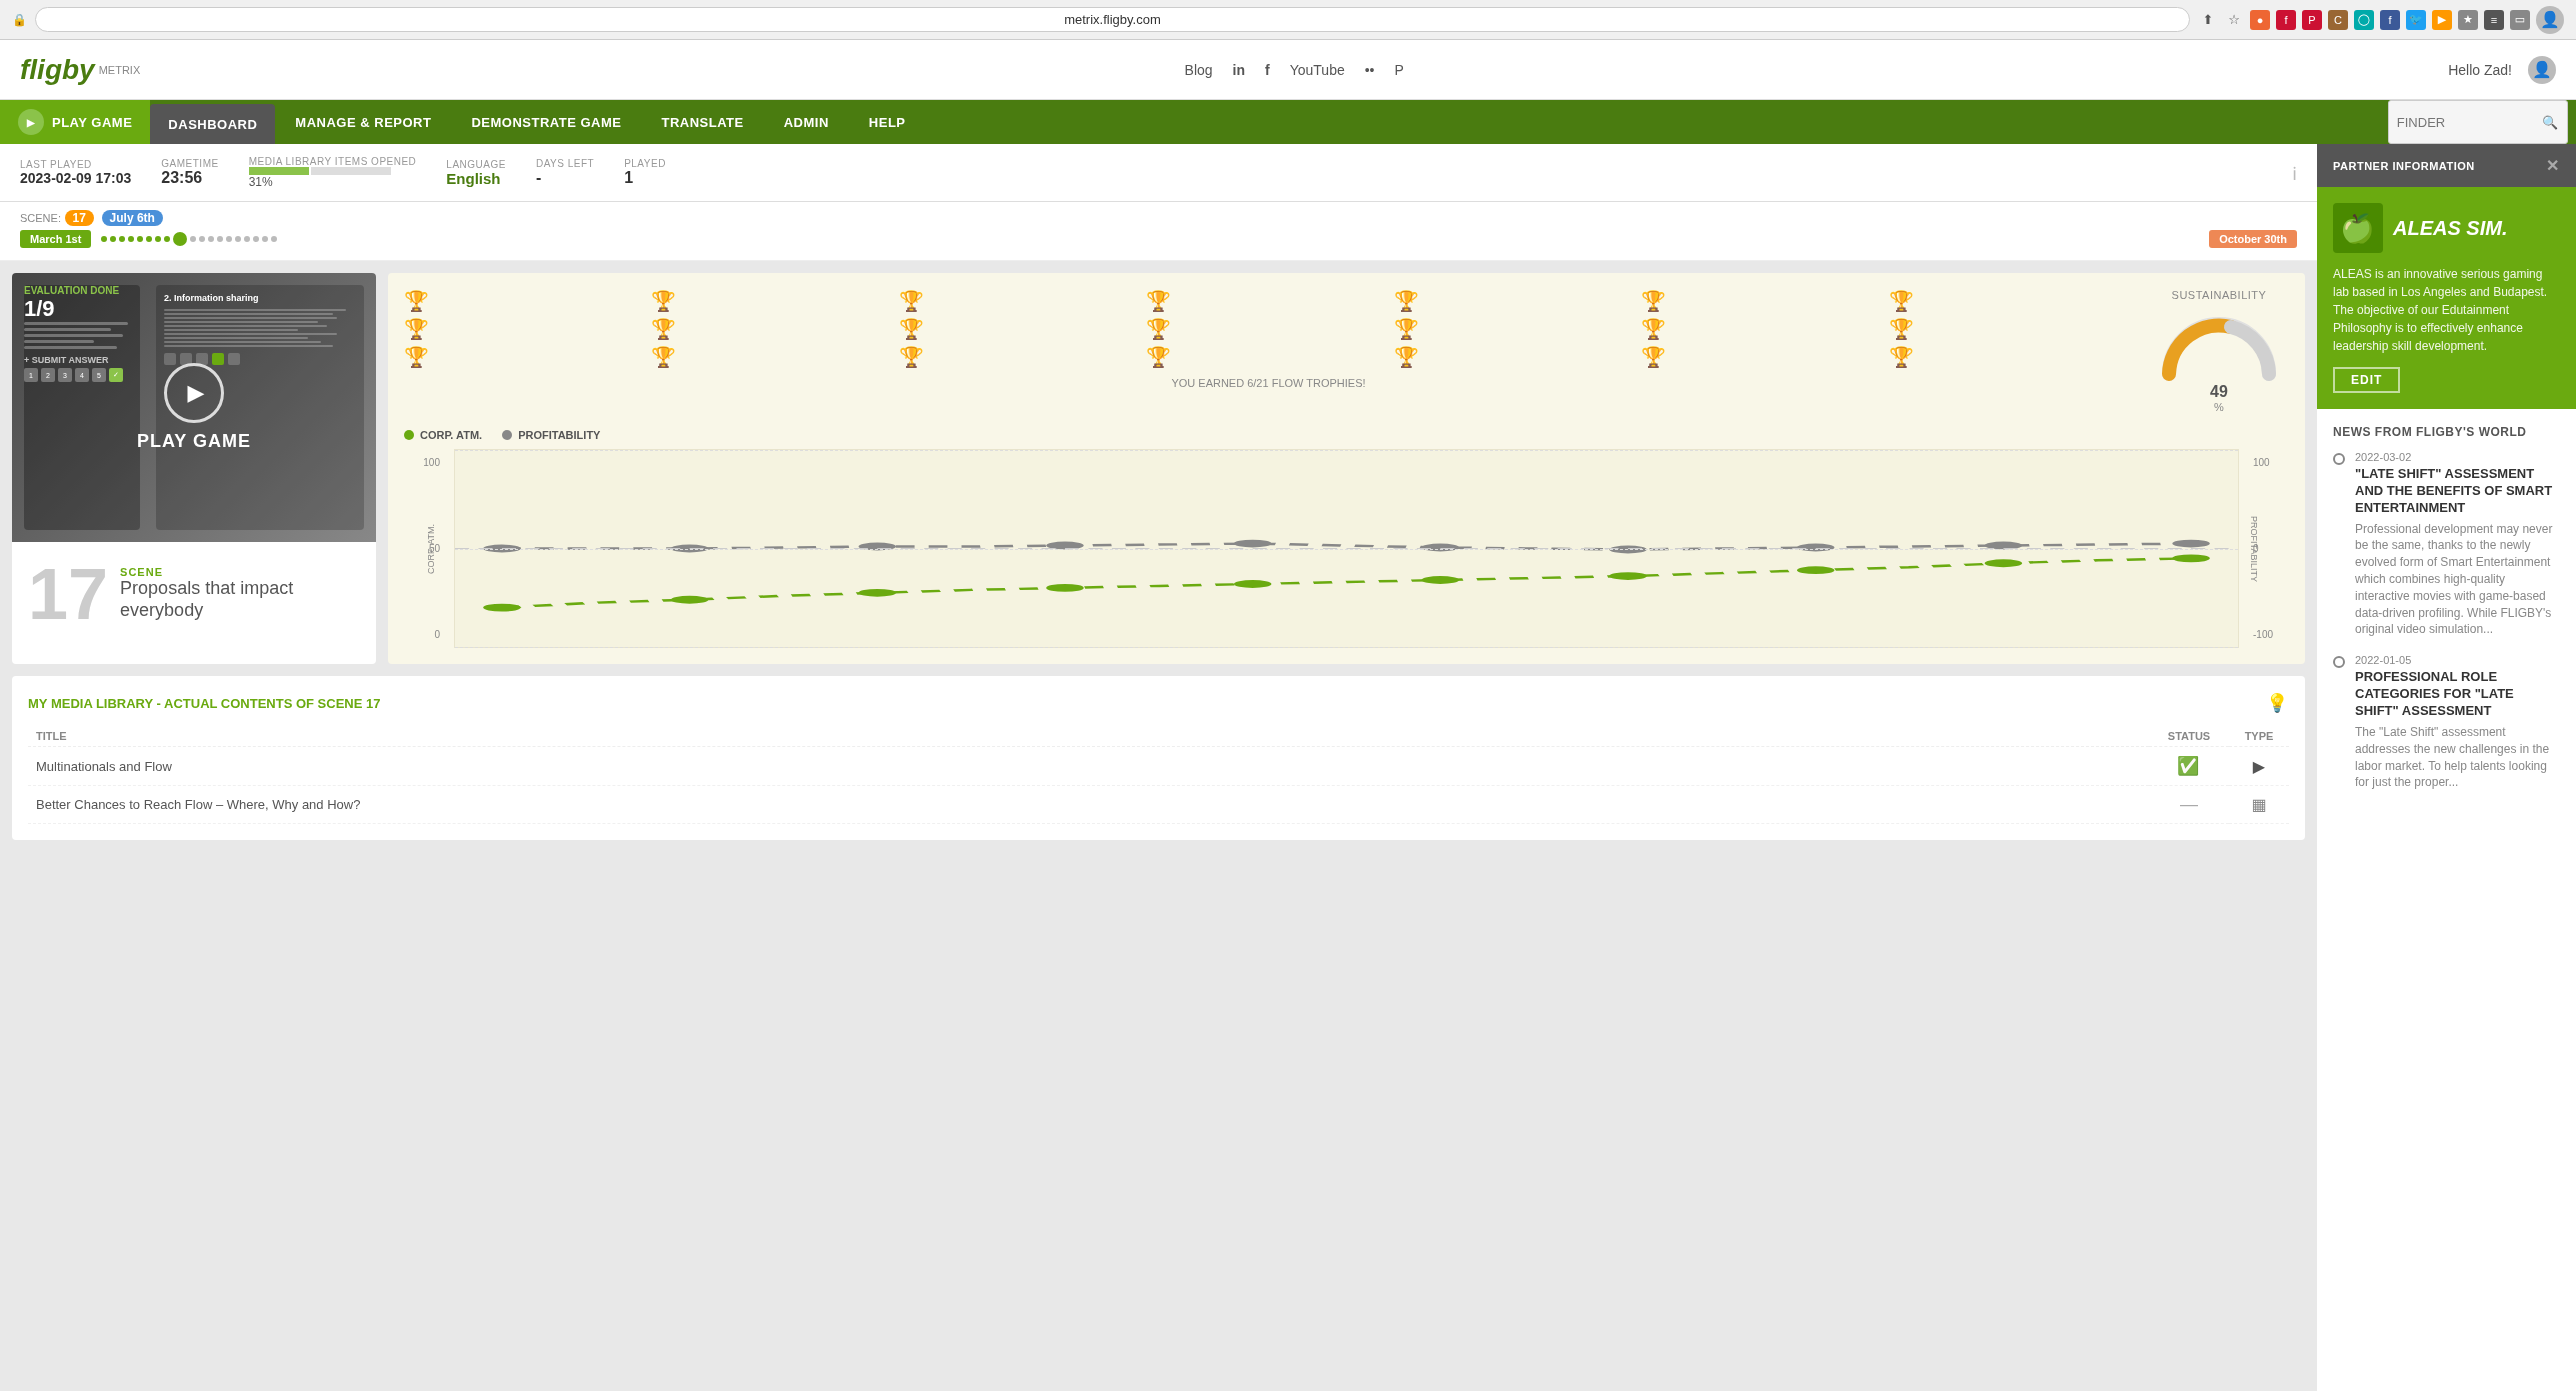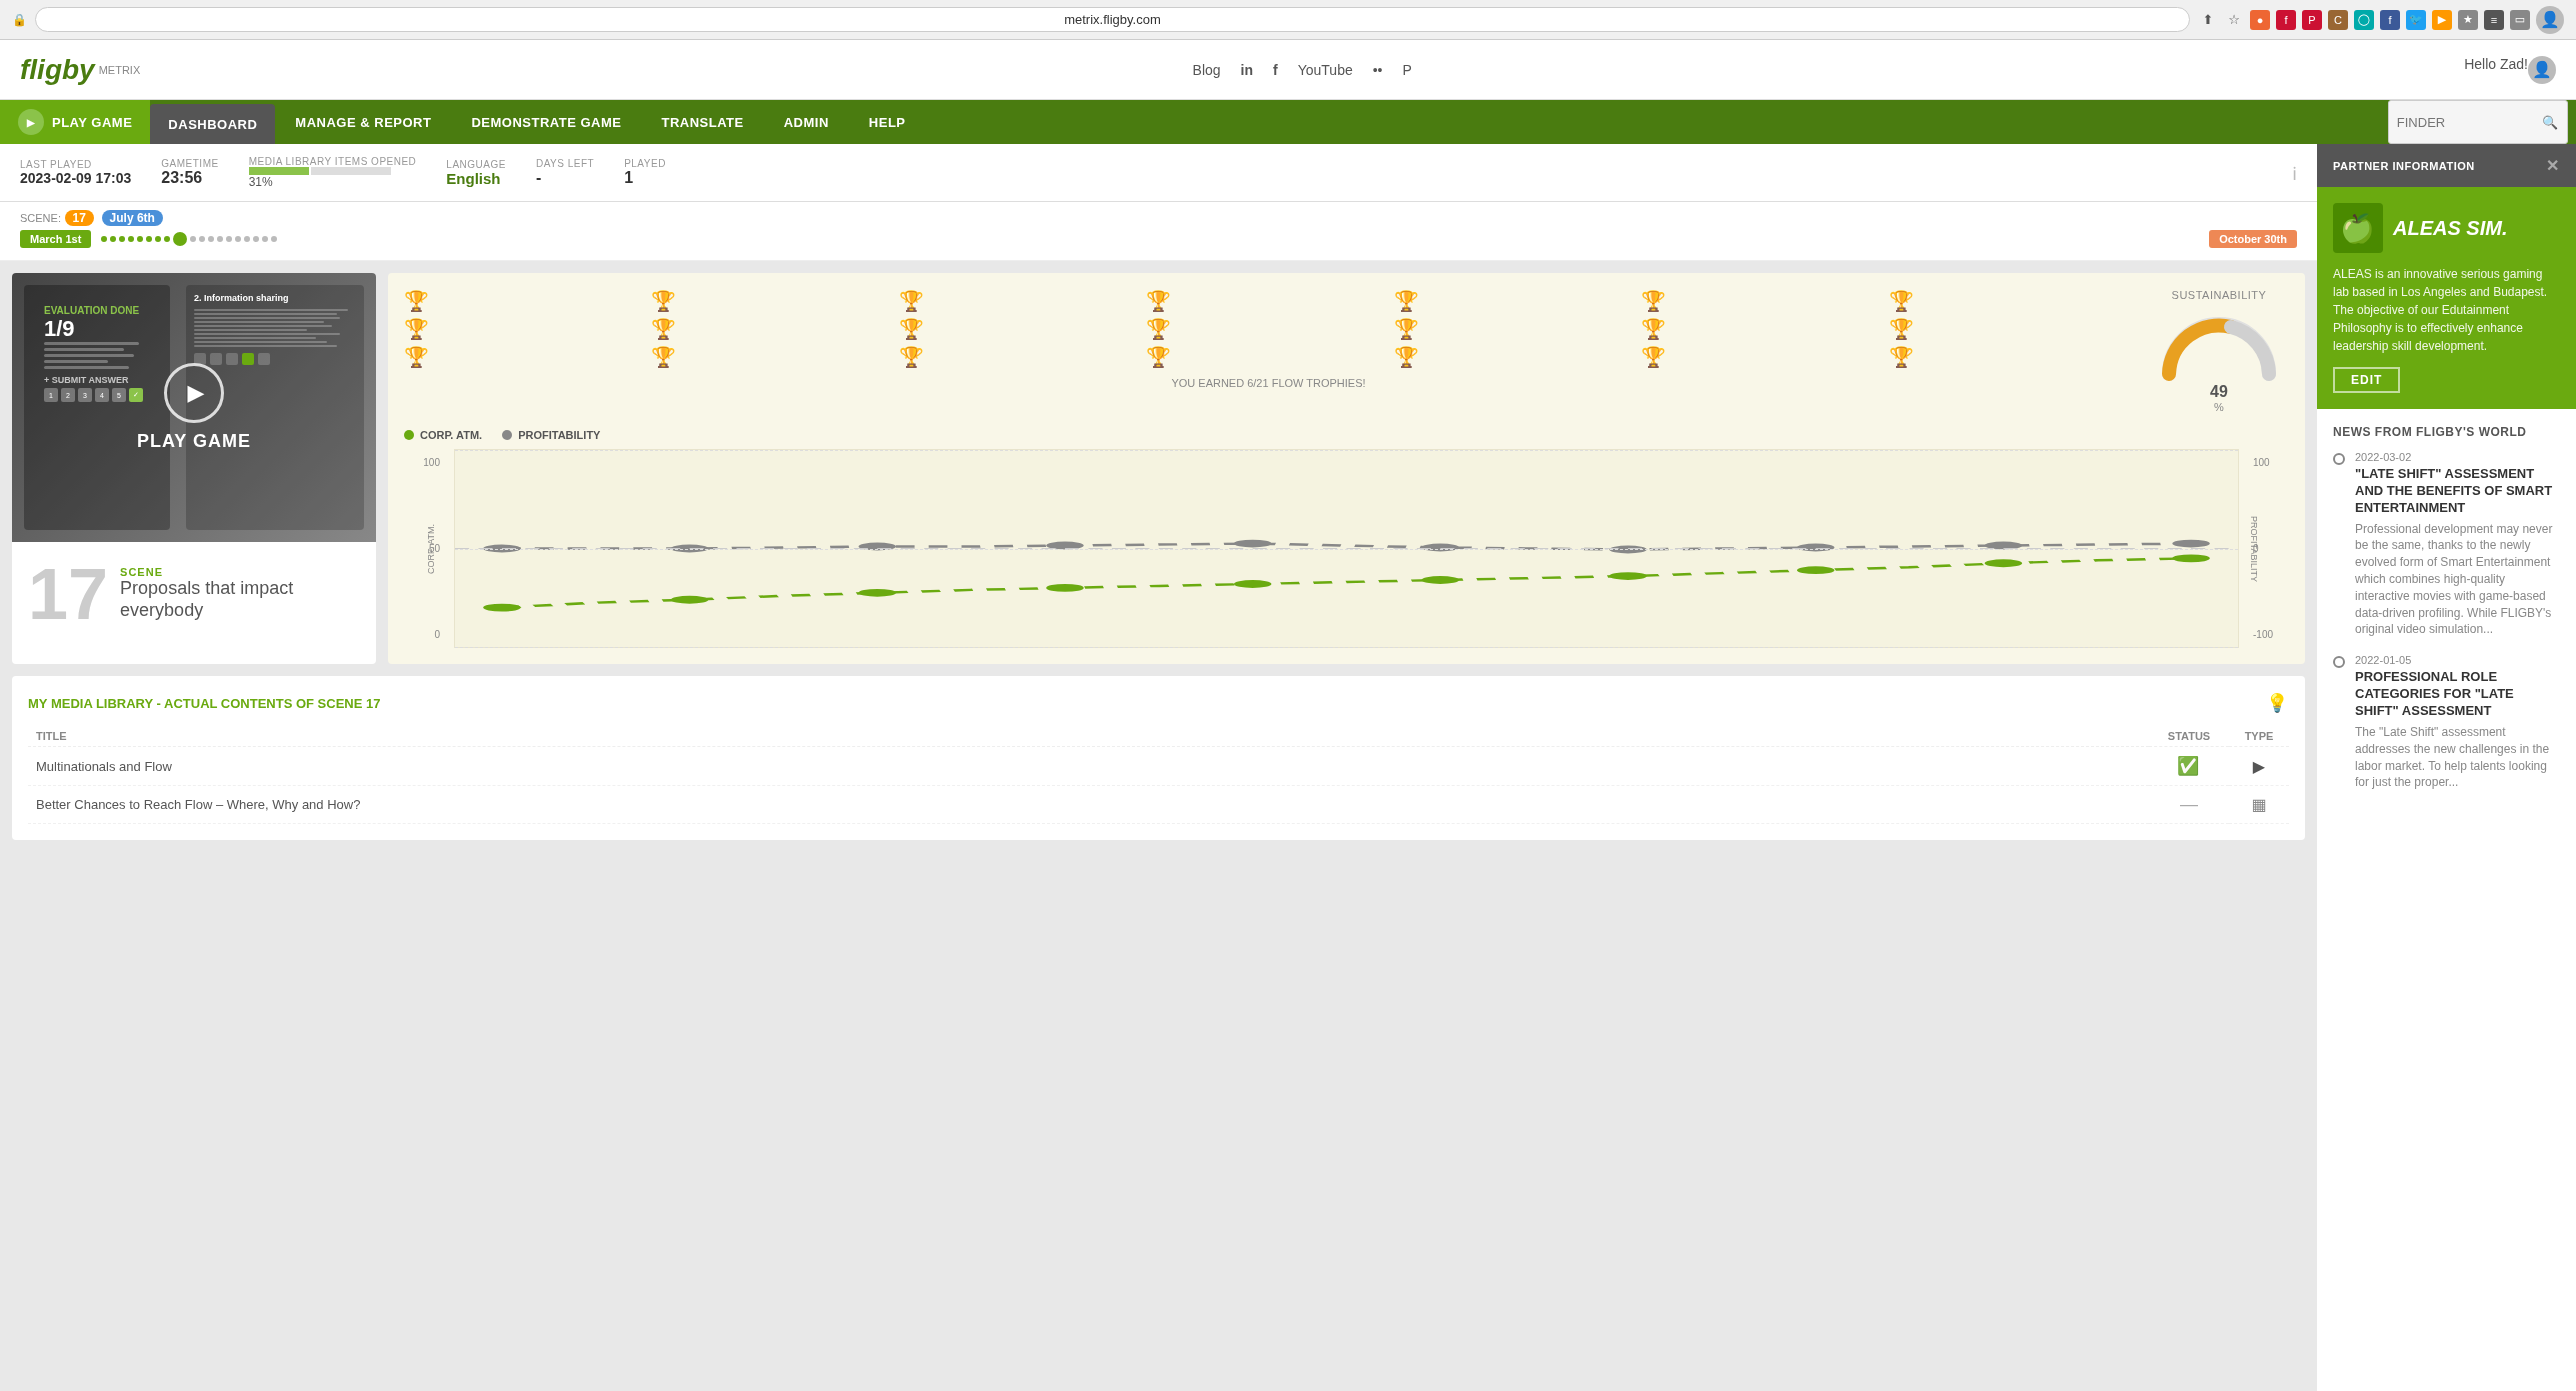--- a/index.html
+++ b/index.html
@@ -46,21 +46,21 @@
       align-items: center;
       justify-content: space-between;
       height: 60px;
       border-bottom: 1px solid #ddd;
     }
     .logo { display: flex; align-items: center; gap: 4px; }
     .logo-text { font-size: 28px; font-weight: bold; color: #4a7c10; font-style: italic; }
     .logo-metrix { font-size: 11px; color: #888; }
     .top-nav-links { display: flex; align-items: center; gap: 20px; }
     .top-nav-links a { color: #555; text-decoration: none; font-size: 14px; }
-    .top-nav-right { display: flex; gap: 0; }
+    .top-nav-right { display: flex; align-items: center; gap: 16px; }
     .hello-text { color: #555; font-size: 14px; }
 
     
     .main-nav {
       background: #4a7c10;
       display: flex;
       align-items: stretch;
       height: 44px;
     }
     .nav-item {
@@ -322,21 +322,21 @@
 
     
     .toolbar-icons { display: flex; align-items: center; gap: 6px; }
     .tb-icon { width: 20px; height: 20px; display: flex; align-items: center; justify-content: center; font-size: 13px; color: #555; cursor: pointer; }
 
     
     .thumb-content {
       position: absolute; inset: 0; padding: 12px;
       display: flex; gap: 16px;
     }
-    .thumb-left { width: 146px; background: rgba(0,0,0,0.3); border-radius: 4px; padding: 20px; }
+    .thumb-left { width: 116px; background: rgba(0,0,0,0.3); border-radius: 4px; padding: 0; }
     .thumb-right { flex: 1; background: rgba(0,0,0,0.2); border-radius: 4px; padding: 8px; }
     .thumb-eval { color: #8bc34a; font-size: 10px; font-weight: bold; }
     .thumb-fraction { color: white; font-size: 22px; font-weight: bold; }
     .thumb-text-lines div { height: 3px; background: rgba(255,255,255,0.3); border-radius: 2px; margin-bottom: 3px; }
     .thumb-answer { color: rgba(255,255,255,0.7); font-size: 9px; font-weight: bold; margin: 6px 0 3px; }
     .thumb-btn-row { display: flex; gap: 3px; flex-wrap: wrap; }
     .thumb-btn { width: 14px; height: 14px; background: rgba(255,255,255,0.3); border-radius: 2px; font-size: 7px; color: white; display: flex; align-items: center; justify-content: center; }
     .thumb-title { color: white; font-size: 9px; font-weight: bold; margin-bottom: 6px; }
     .thumb-body-text div { height: 2px; background: rgba(255,255,255,0.25); margin-bottom: 2px; border-radius: 1px; }
     .thumb-check-row { display: flex; gap: 4px; flex-wrap: wrap; margin-top: 6px; }

